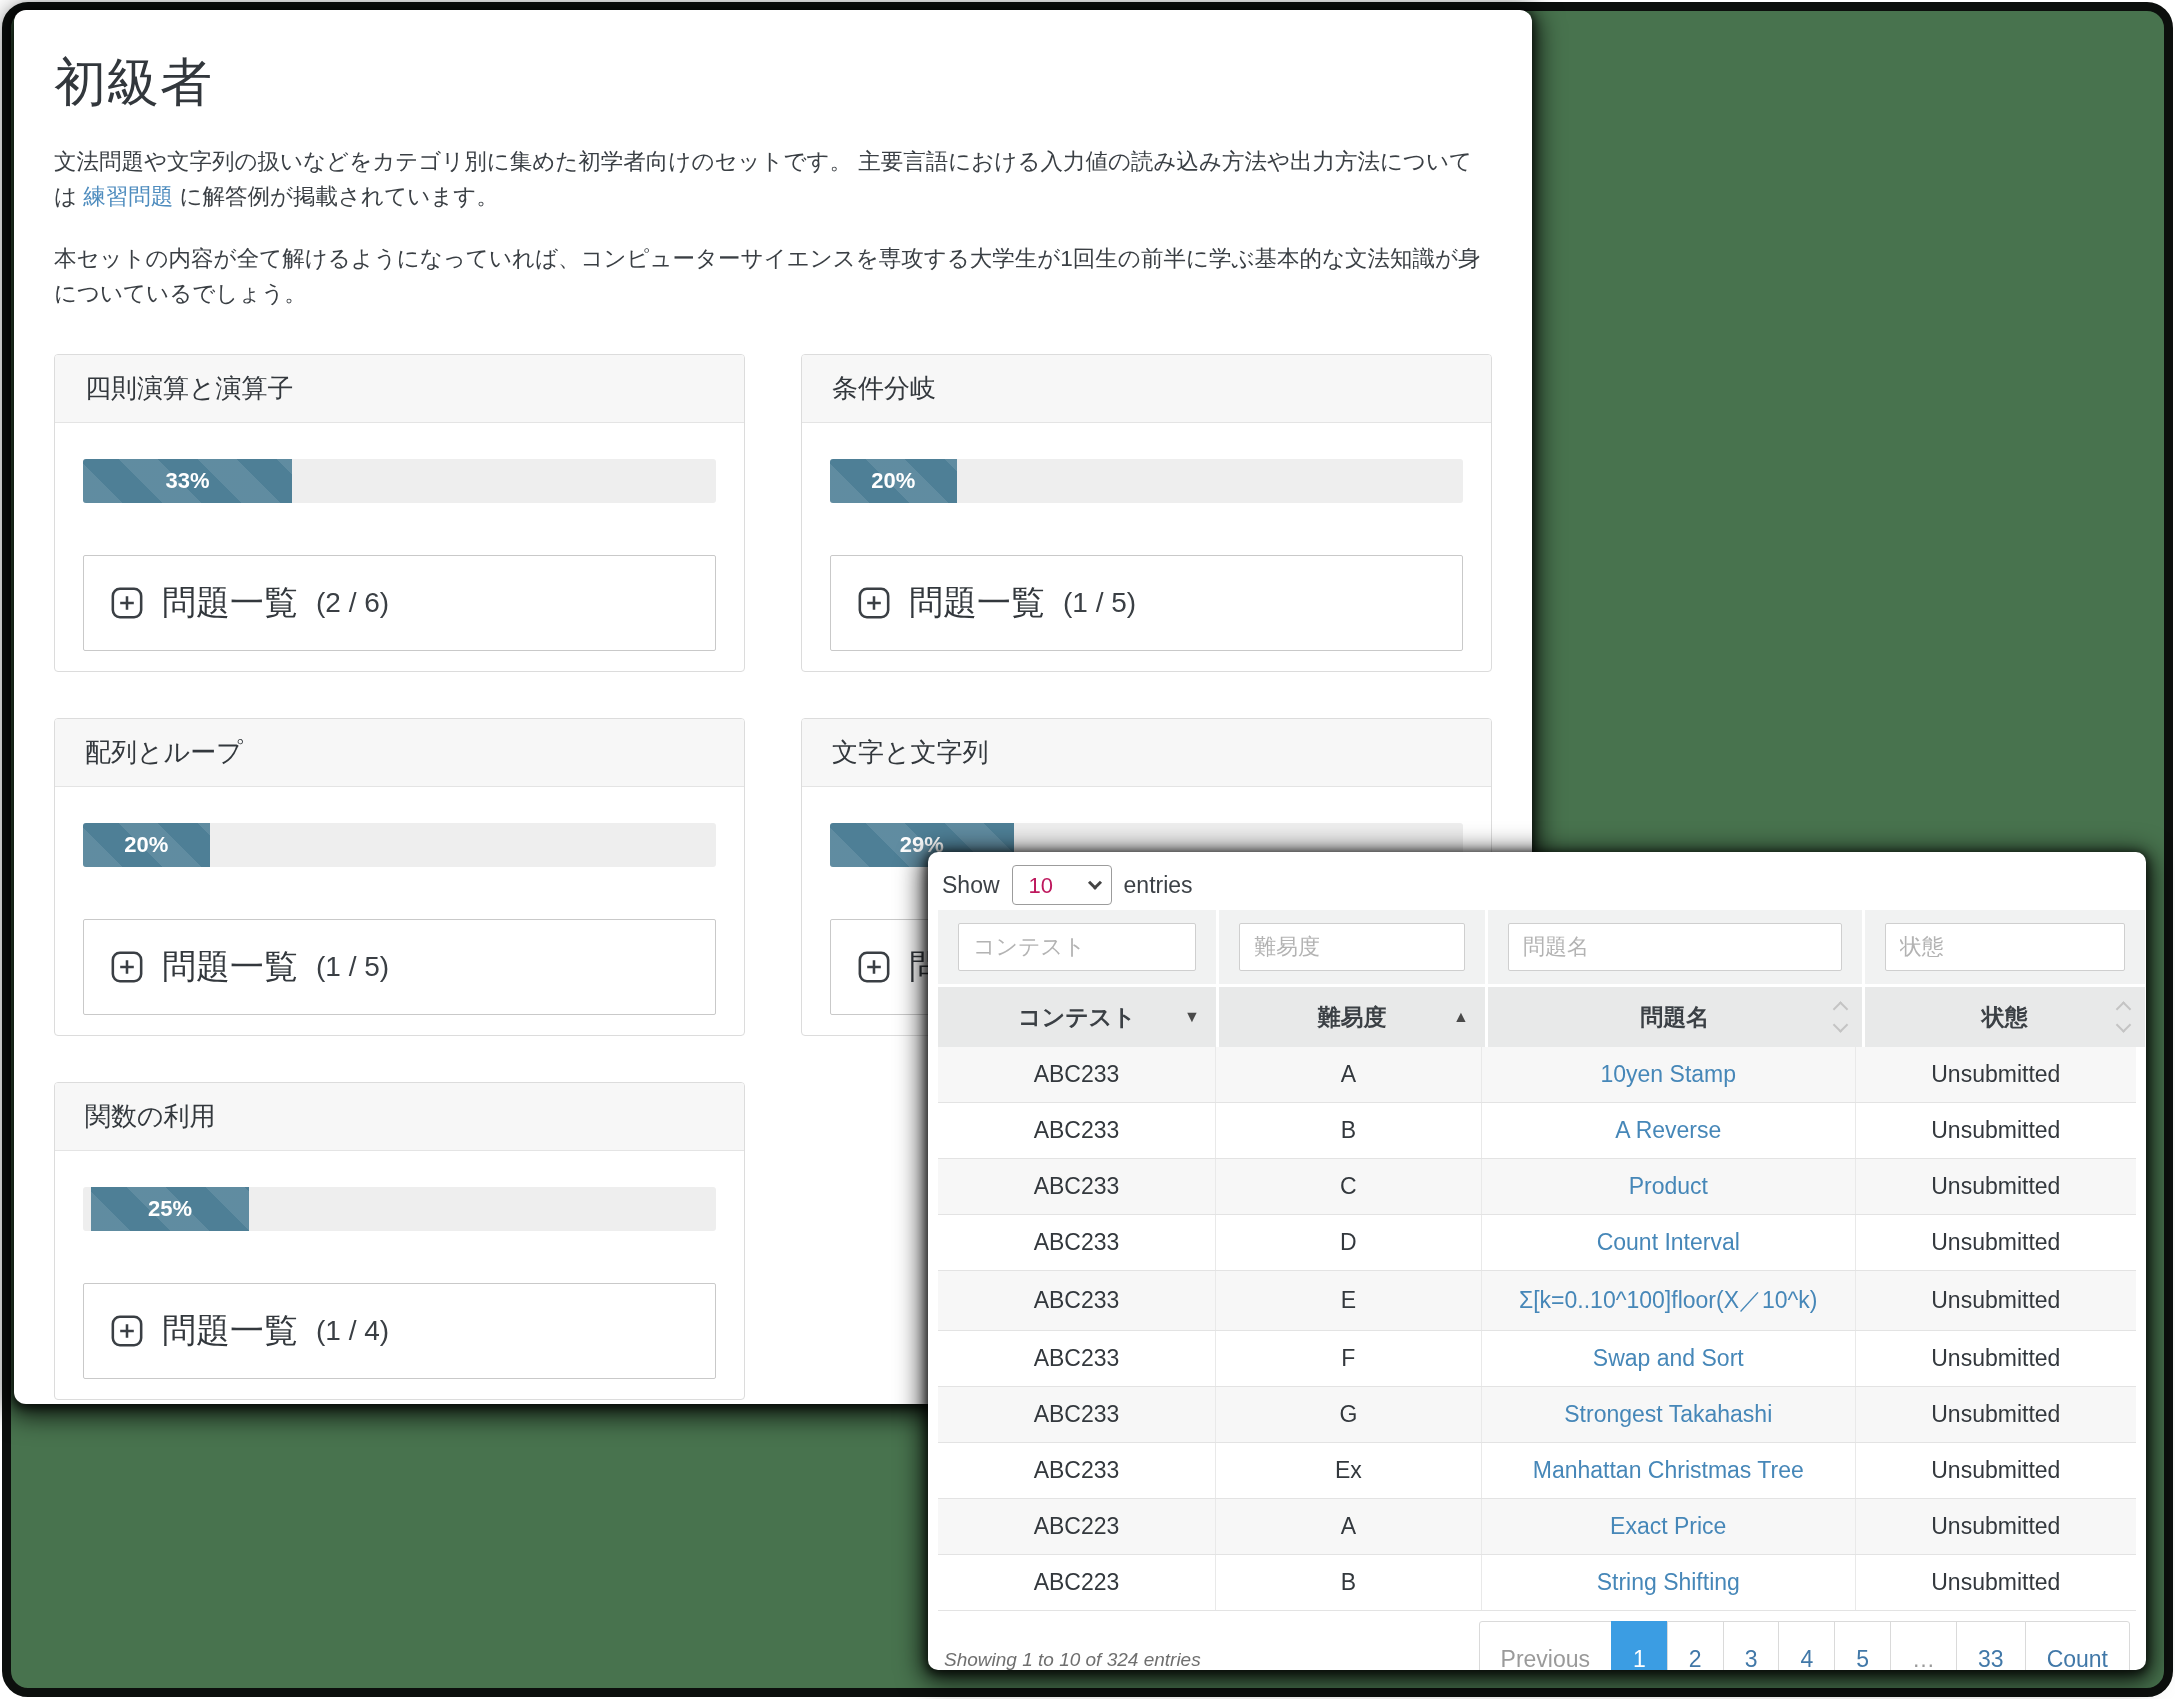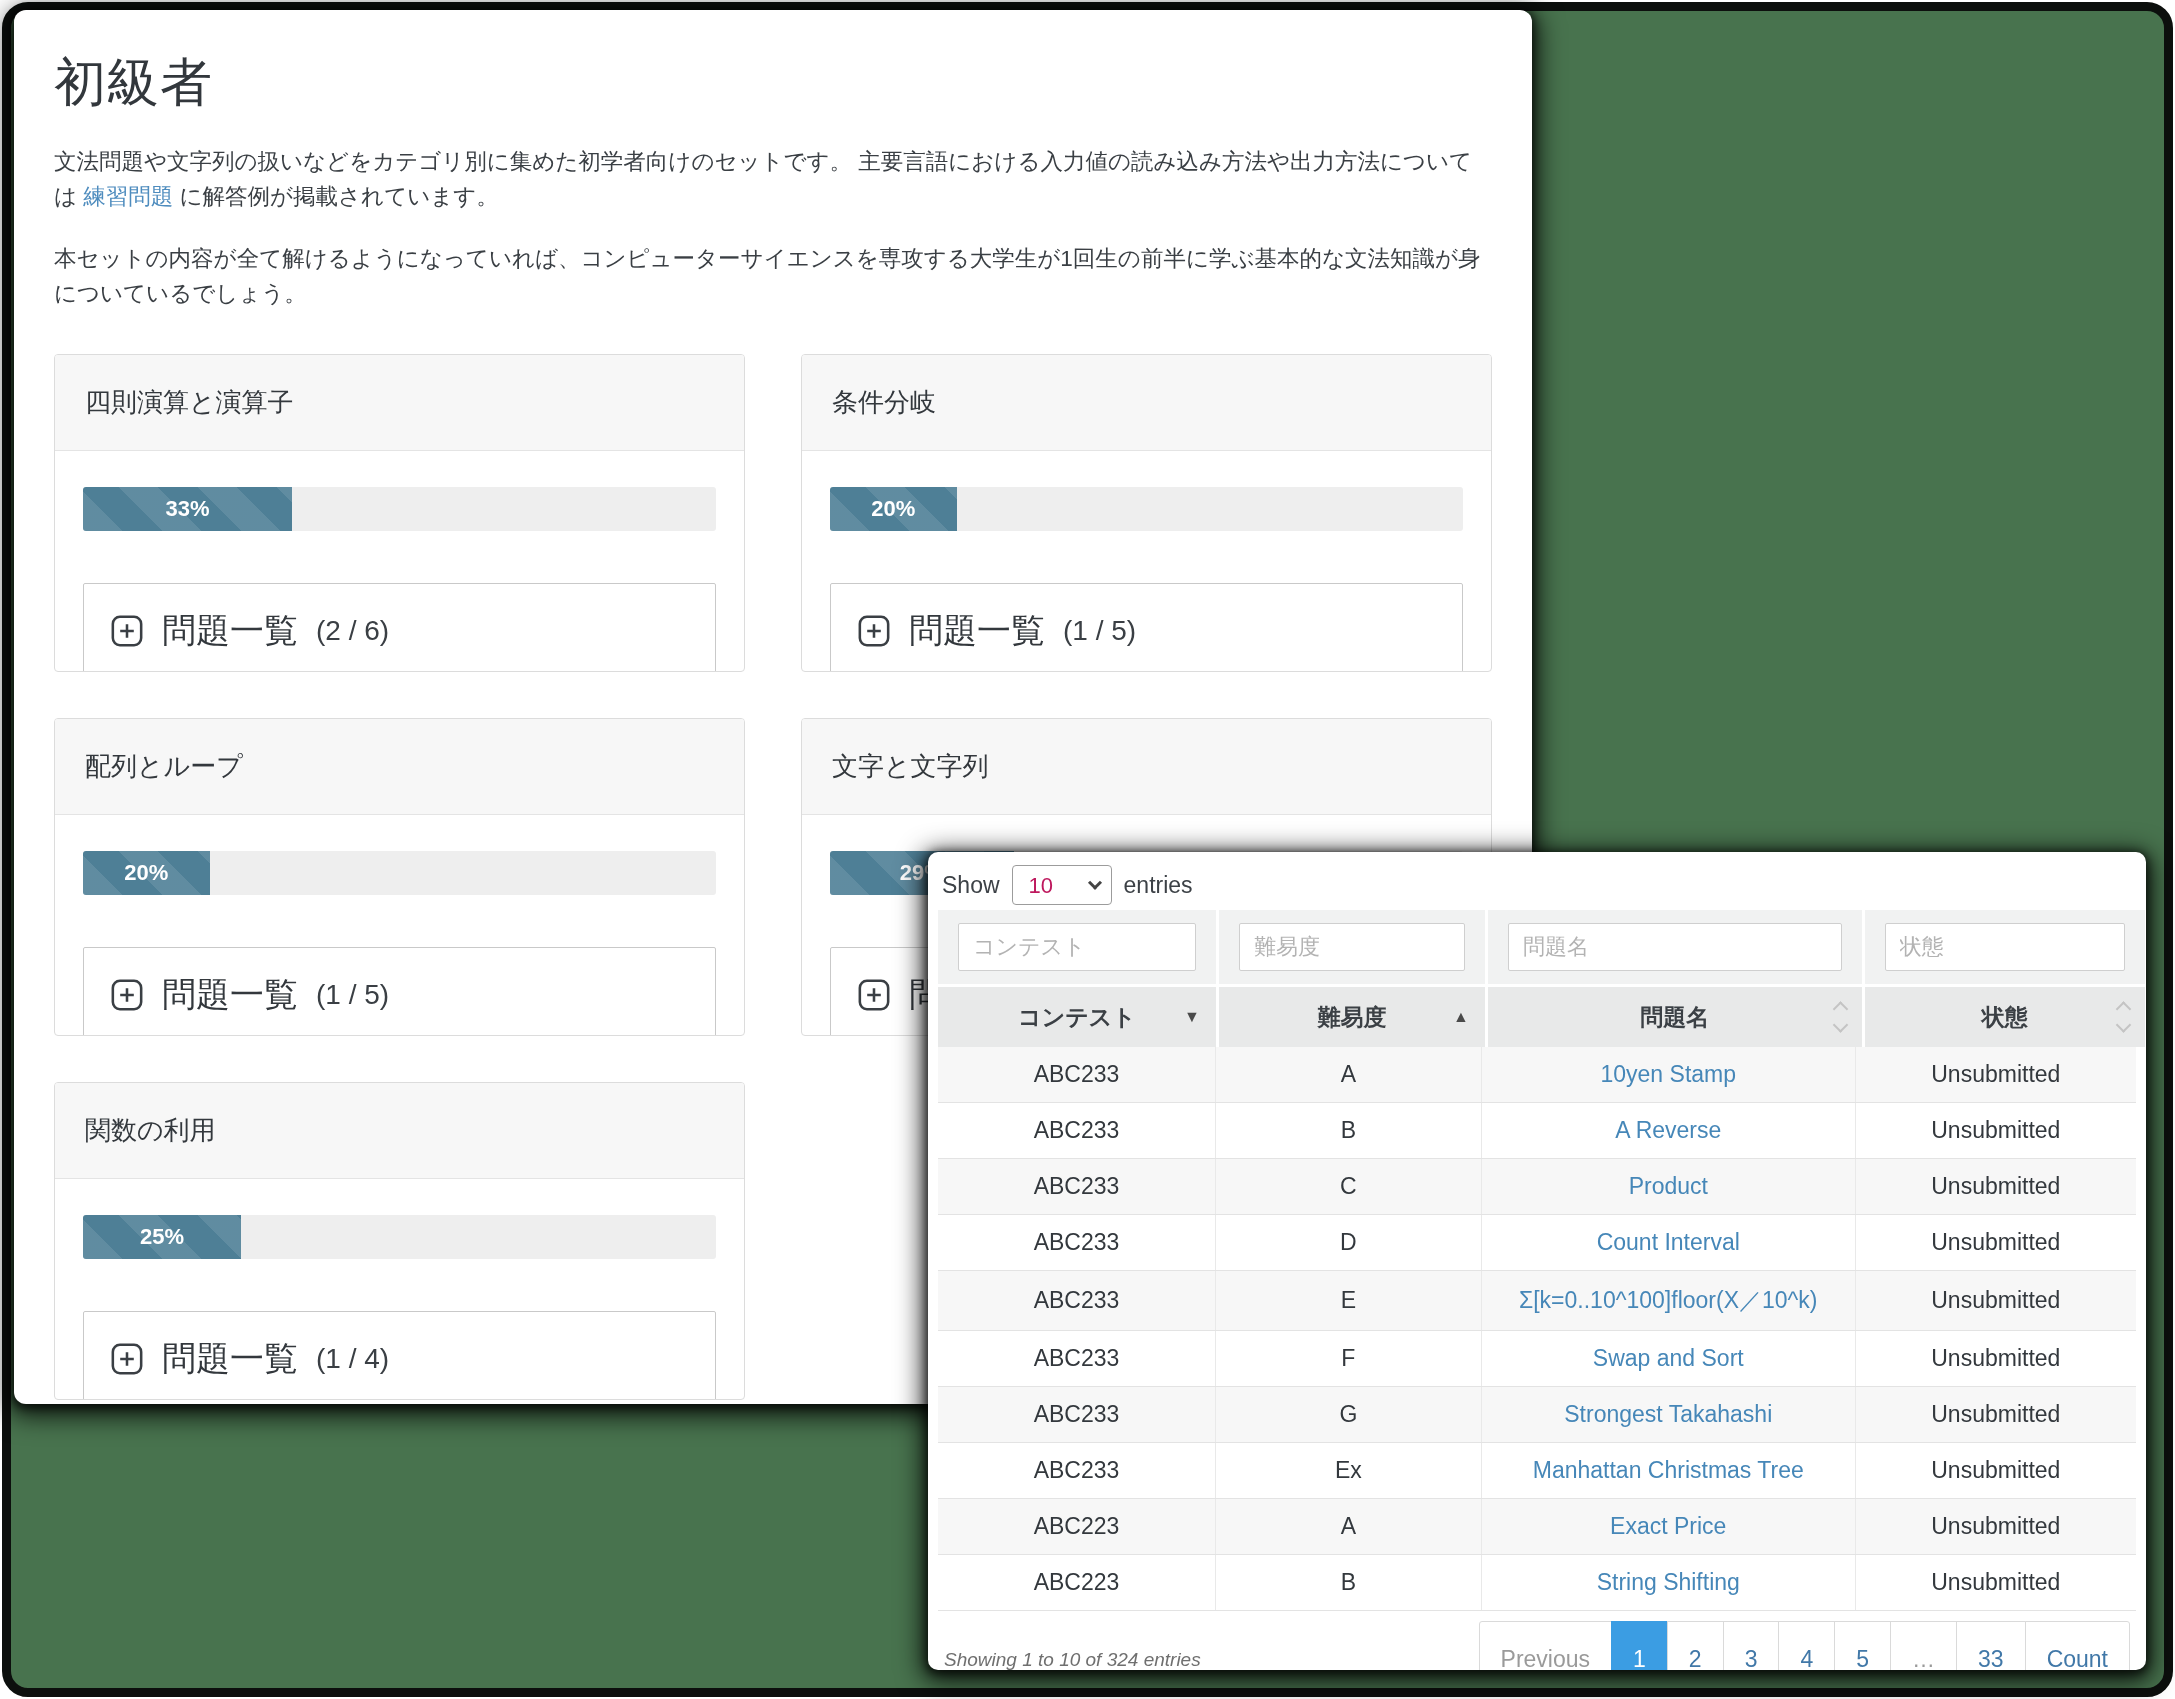--- a/index.html
+++ b/index.html
@@ -17,21 +17,21 @@
 
   .panel{position:absolute;background:#fff;box-shadow:0 6px 26px 6px rgba(0,0,0,0.8),0 2px 10px 2px rgba(0,0,0,0.65);}
 
   
   .main-panel{left:14px;top:10px;width:1518px;height:1394px;border-radius:12px;padding:38px 40px;overflow:hidden;}
   .page-title{font-size:52px;font-weight:500;color:#32373c;letter-spacing:1px;}
   .desc{margin-top:27px;font-size:22.5px;line-height:1.55;color:#3a3f44;max-width:1440px;}
   .inline-link{color:#4e8cbe;text-decoration:none;cursor:pointer;}
   .cards{display:grid;grid-template-columns:1fr 1fr;column-gap:56px;row-gap:46px;margin-top:42px;}
   .card{border:1px solid #dcdcdc;border-radius:4px;height:318px;background:#fff;overflow:hidden;}
-  .card-head{background:#f7f7f7;border-bottom:1px solid #e4e4e4;padding:30px 30px;font-size:26px;color:#33383d;}
+  .card-head{background:#f7f7f7;border-bottom:1px solid #e4e4e4;padding:16px 30px;font-size:26px;color:#33383d;}
   .card-body{padding:36px 28px;}
   .progress{height:44px;background:#eeeeee;border-radius:3px;overflow:hidden;}
   .progress-fill{height:100%;background:var(--accent);
      background-image:repeating-linear-gradient(45deg,rgba(255,255,255,0.10) 0 28px,rgba(255,255,255,0) 28px 56px);
      display:flex;align-items:center;justify-content:center;}
   .progress-label{color:#fff;font-size:22px;font-weight:bold;}
   .problem-box{margin-top:52px;border:1px solid #c9c9c9;border-radius:2px;padding:24px 26px;display:flex;align-items:center;gap:18px;cursor:pointer;background:#fff;}
   .plus-icon{flex:0 0 auto;display:inline-flex;}
   .problem-box-label{font-size:34px;color:#33383d;}
   .problem-box-count{font-size:28px;color:#3a3f44;}
@@ -167,21 +167,21 @@
         <span class="problem-box-label">問題一覧</span>
         <span class="problem-box-count"></span>
       </div>
     </div>
   </div>
 
   <div class="card">
     <div class="card-head">関数の利用</div>
     <div class="card-body">
       <div class="progress">
-        <div class="progress-fill" style="width: 25%;">
+        <div class="progress-fill" style="width: 25%; margin-left: 8px;">
           <span class="progress-label">25%</span>
         </div>
       </div>
       <div class="problem-box">
         <span class="plus-icon">
           <svg width="34" height="34" viewBox="0 0 24 24">
                   <rect x="2" y="2" width="20" height="20" rx="5" fill="none" stroke="#3a3f44" stroke-width="1.8"></rect>
                   <path d="M12 7.2v9.6M7.2 12h9.6" stroke="#3a3f44" stroke-width="1.8" fill="none"></path>
                 </svg>
         </span>

